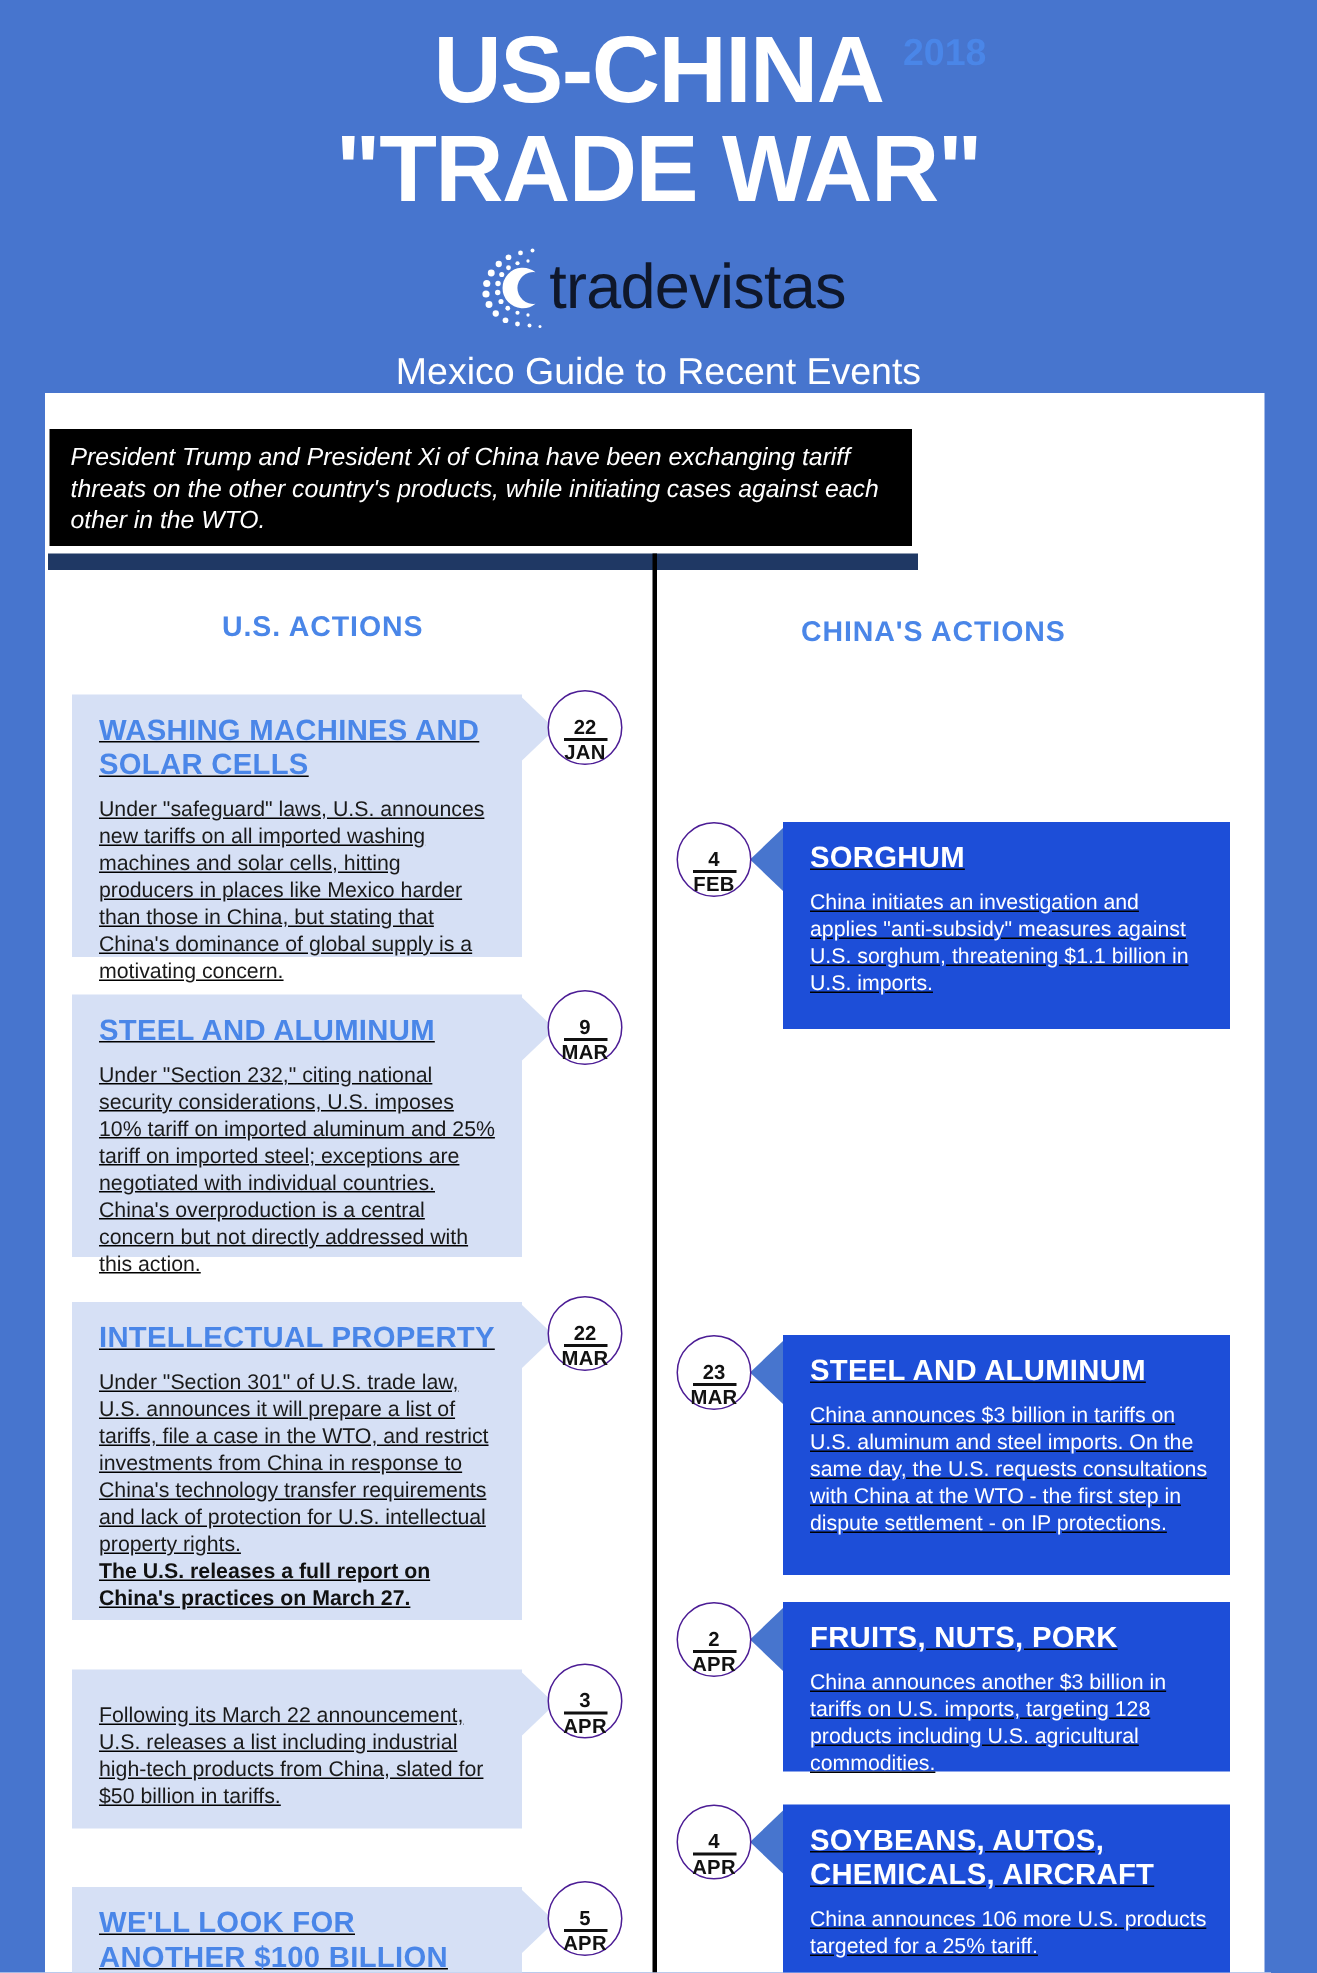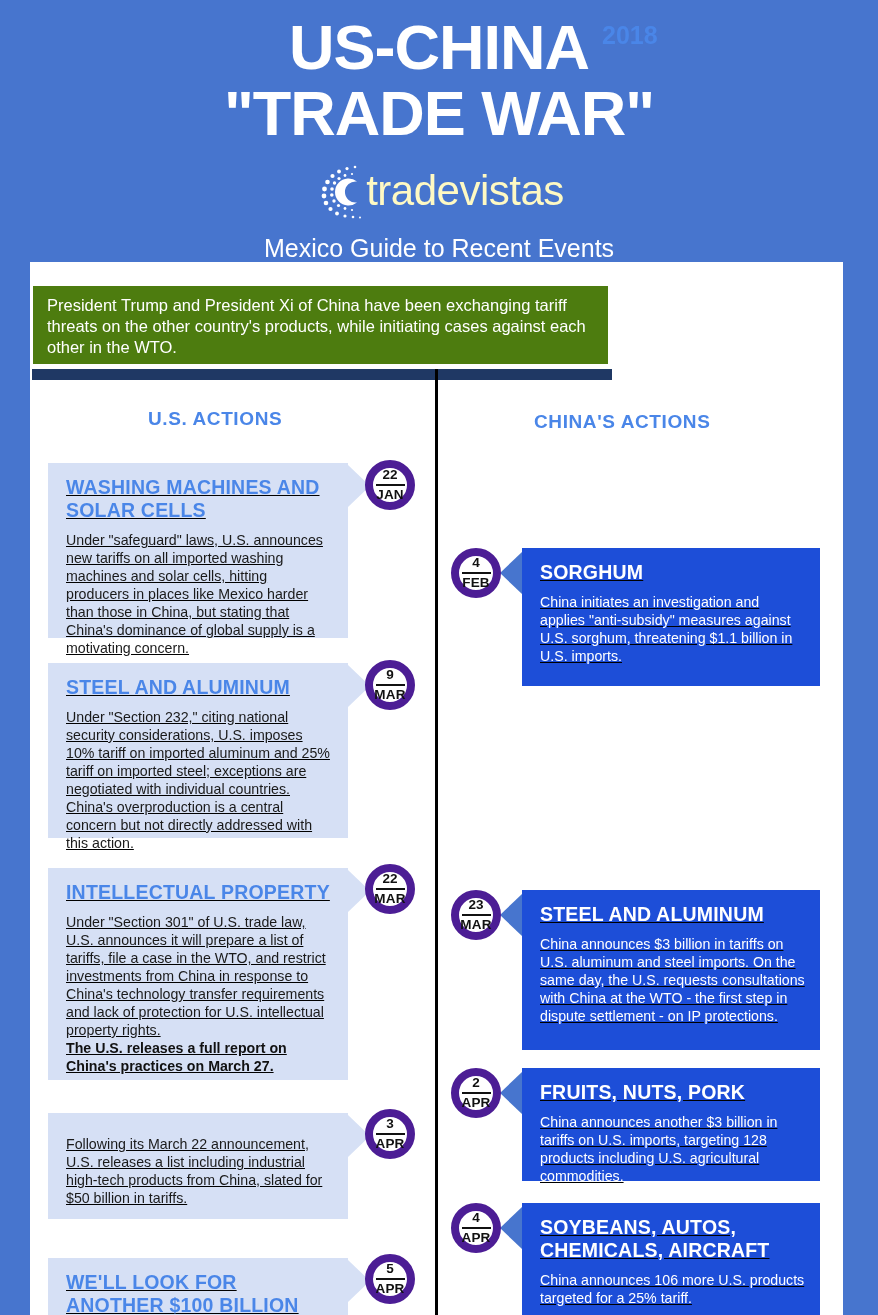--- a/index.html
+++ b/index.html
@@ -36,21 +36,21 @@
     align-items: center;
     justify-content: center;
   }
   .logo-mark {
     width: 56px;
     height: 58px;
     margin-right: -4px;
     flex: 0 0 auto;
   }
   .logo-word {
-    color: #fef9c3;
+    color: #0f172a;
     font-size: 42px;
     line-height: 42px;
     letter-spacing: -0.5px;
   }
   .subtitle {
     margin-top: 12px;
     color: #ffffff;
     font-size: 25px;
     line-height: 28px;
     letter-spacing: 0px;
@@ -73,22 +73,23 @@
     top: 286px;
     width: 810px;
     height: 78px;
   }
   .intro-box {
     position: absolute;
     left: 0;
     top: 0;
     width: 575px;
     height: 78px;
-    background: #4d7c0f;
+    background: #000000;
     padding: 9px 16px 0 14px;
+    font-style: italic;
   }
   .intro-text {
     color: #ffffff;
     font-size: 16.5px;
     line-height: 21px;
   }
   .year-badge {
     position: absolute;
     left: 602px;
     top: 22px;
@@ -192,25 +193,25 @@
     color: #111111;
   }
 
   
   .date-bubble {
     position: absolute;
     width: 50px;
     height: 50px;
     border-radius: 50%;
     background: #ffffff;
-    border: 8px solid #4c1d95;
+    border: 1px solid #4c1d95;
     display: flex;
     flex-direction: column;
     align-items: center;
-    justify-content: space-between;
+    justify-content: flex-end;
     z-index: 5;
   }
   .date-day {
     color: #111111;
     font-weight: bold;
     font-size: 13.5px;
     line-height: 13px;
     padding-bottom: 1px;
   }
   .date-rule {

